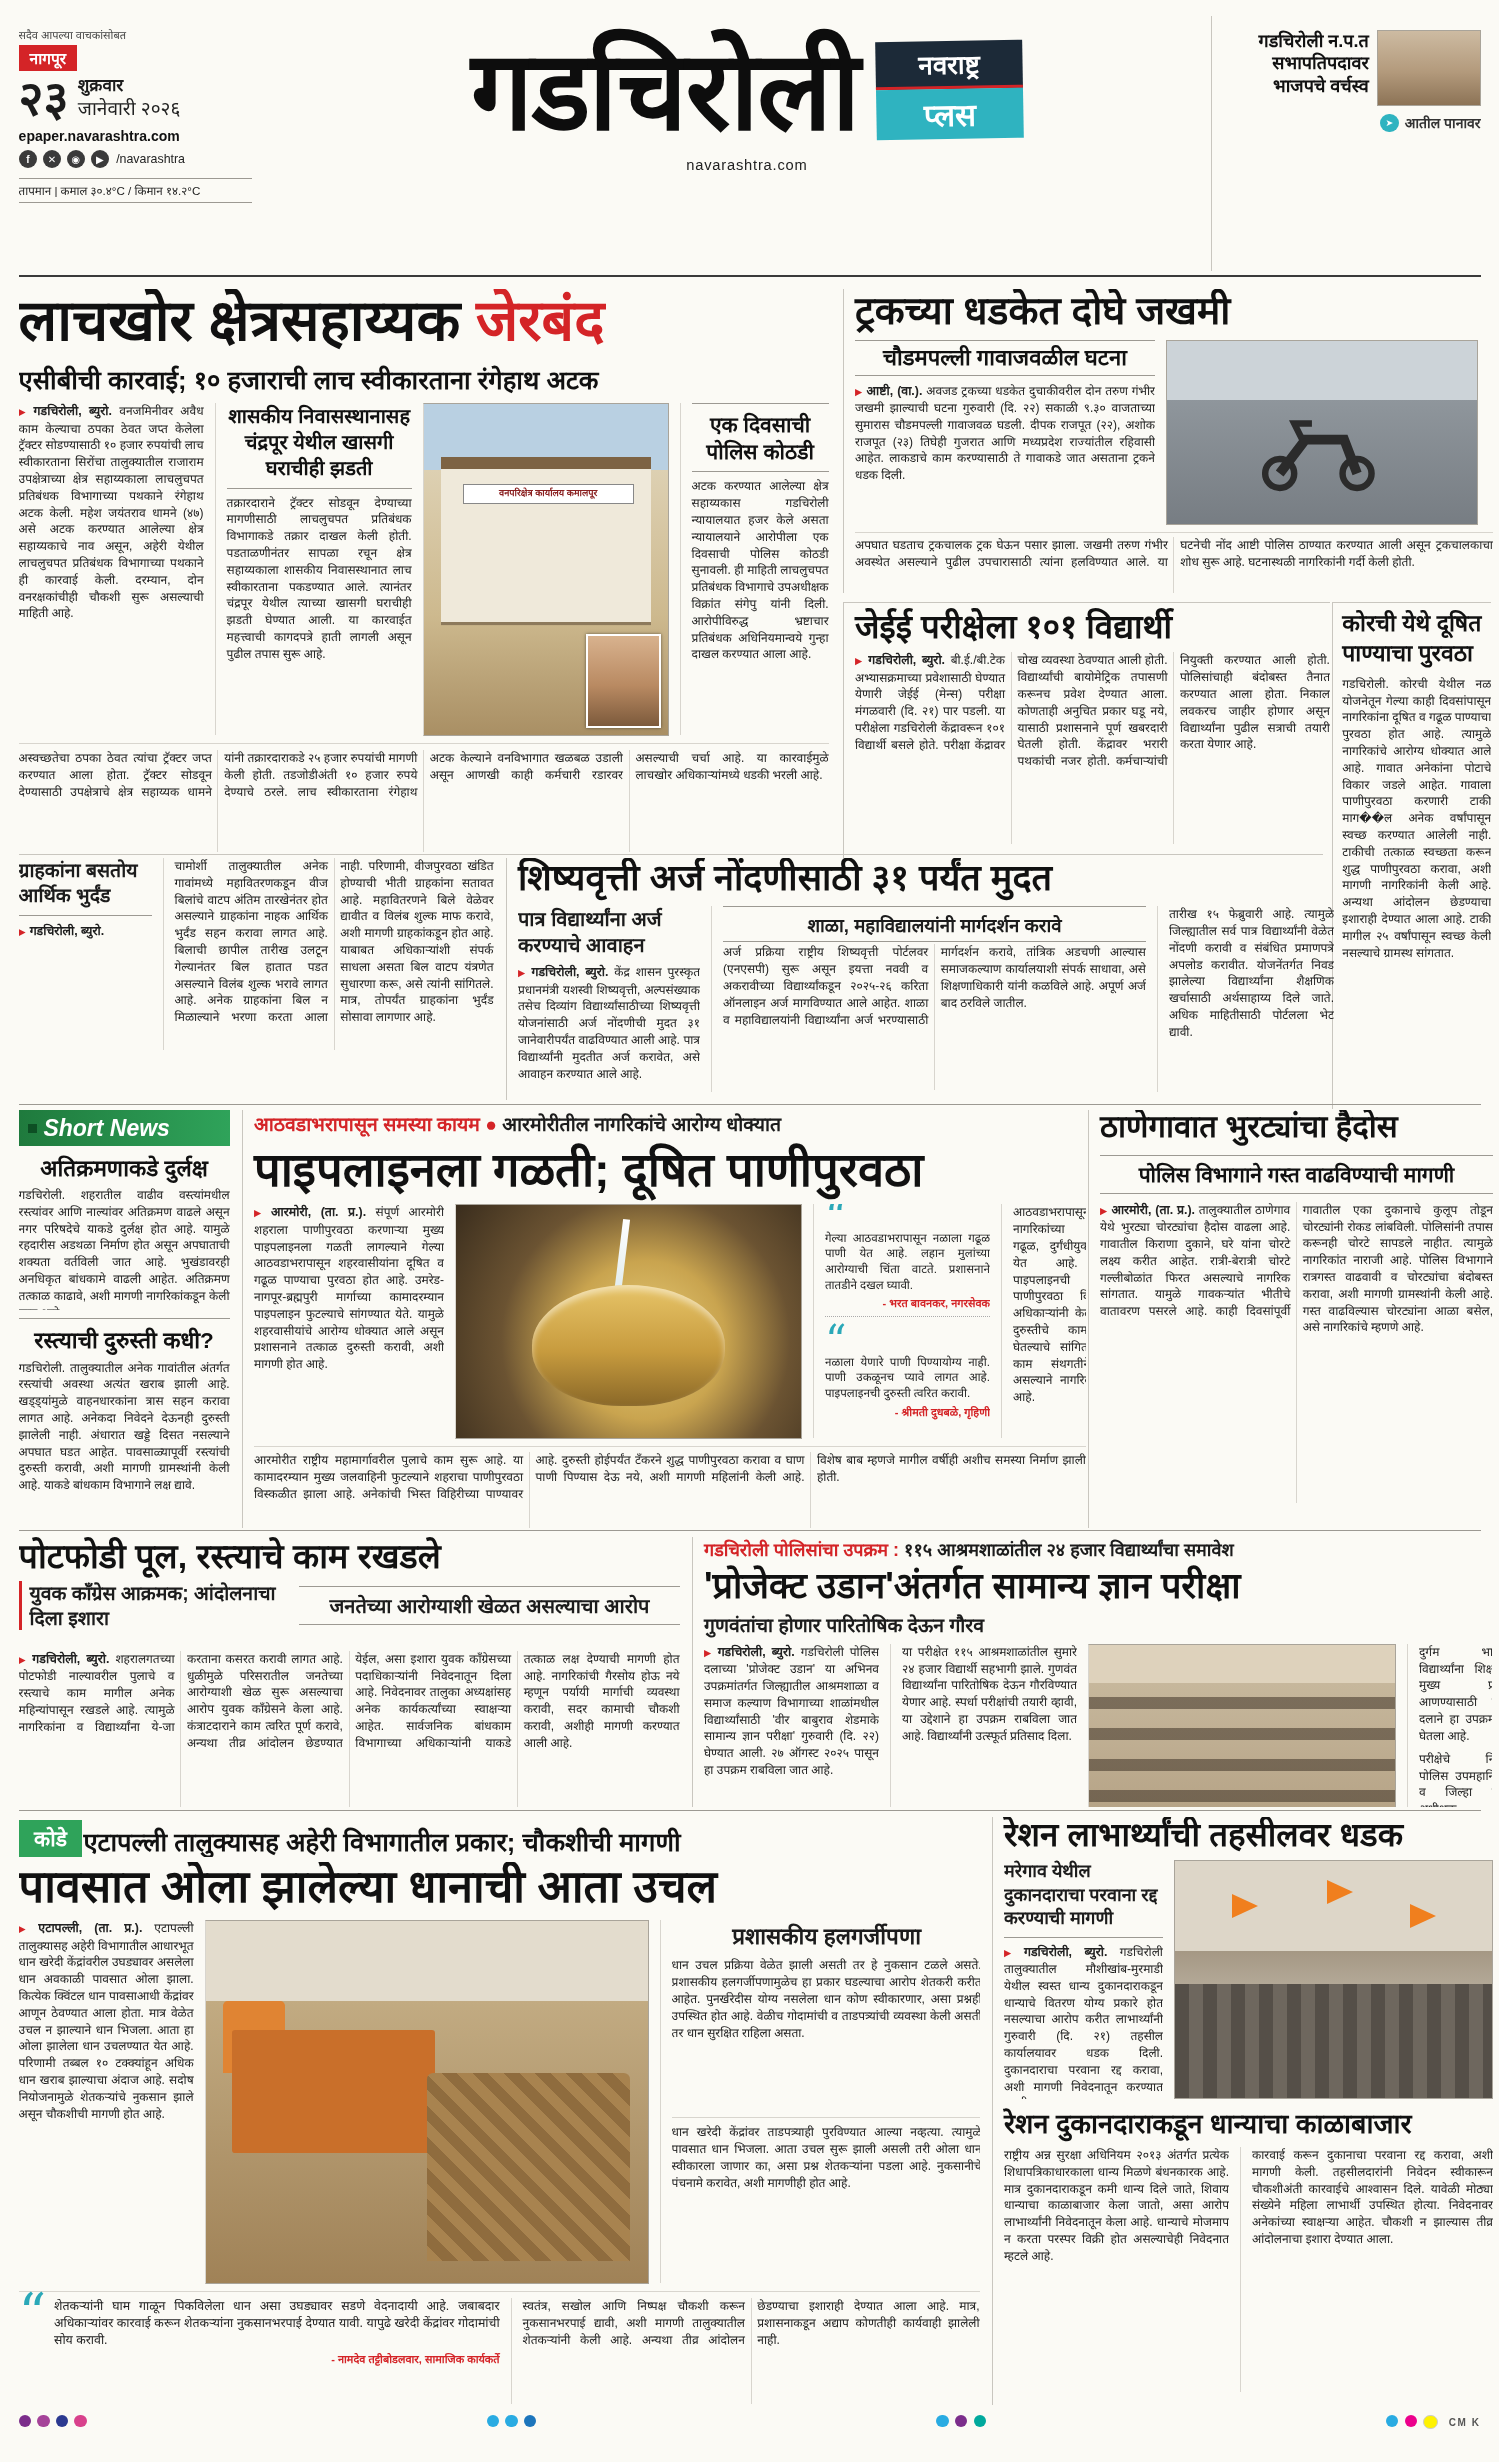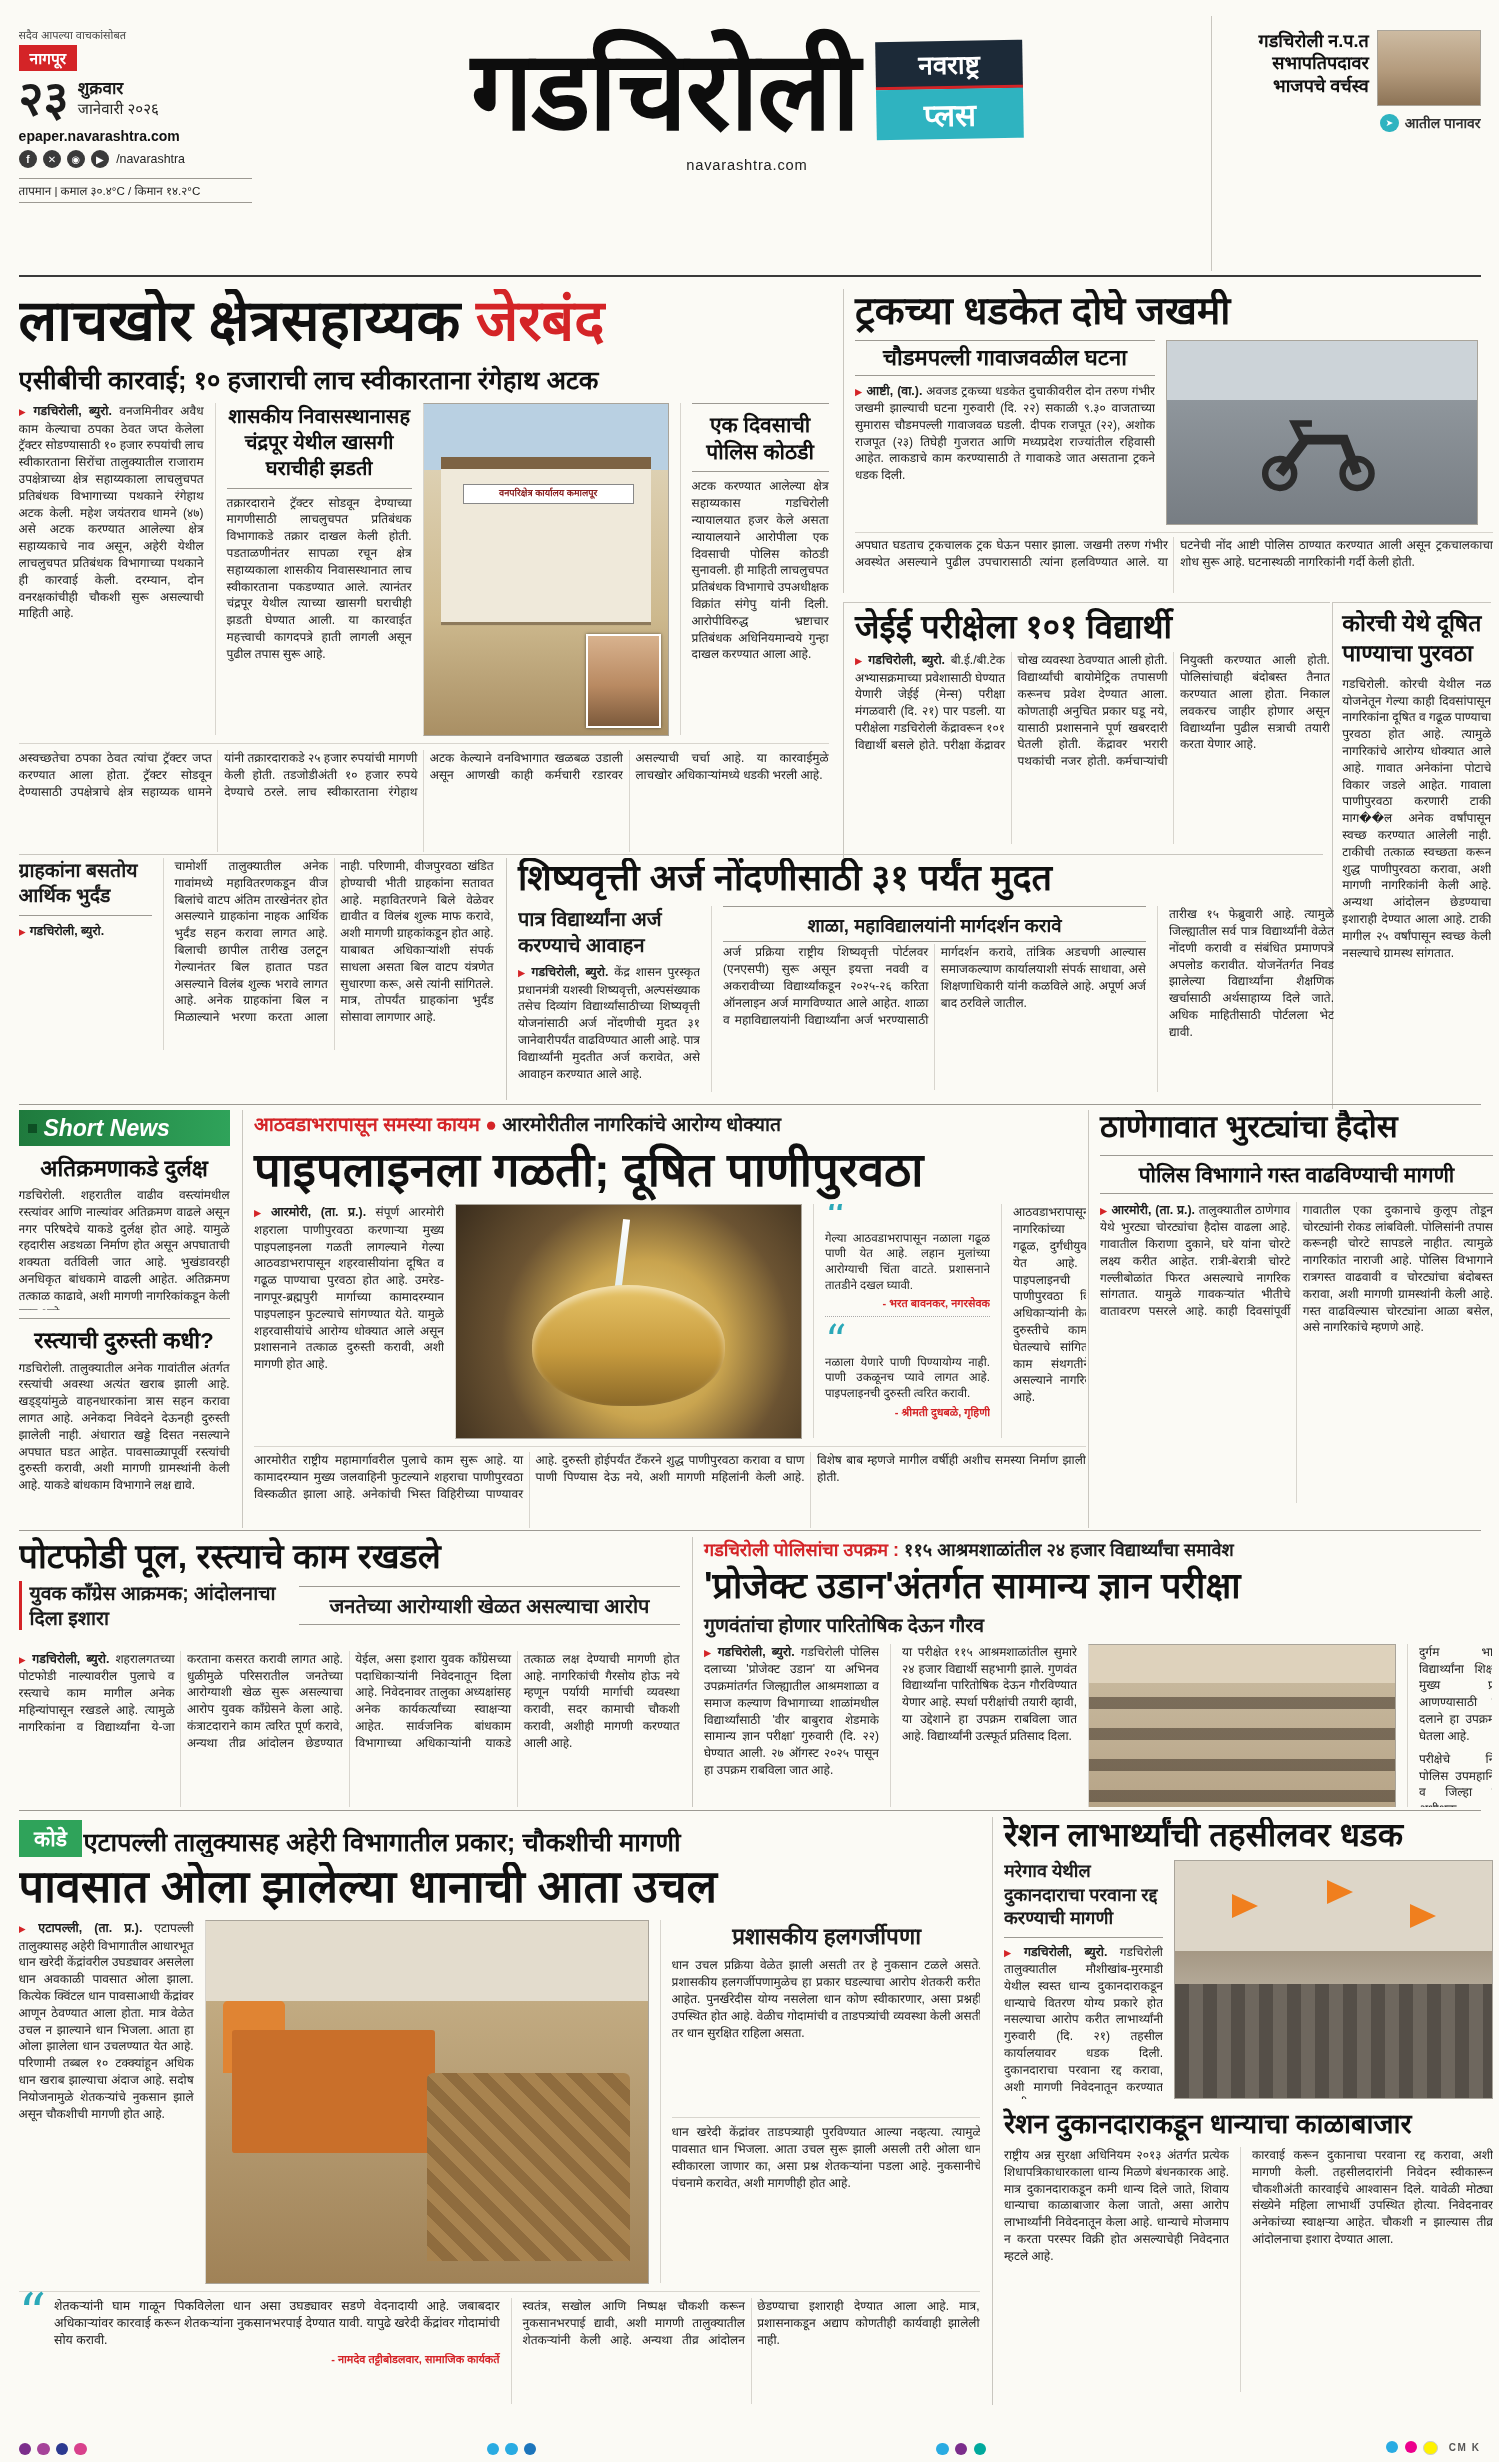--- a/index.html
+++ b/index.html
@@ -32,21 +32,21 @@
   .b-ration {left:992px;top:1817px;width:489px;height:588px;border-left:0.8px solid #c9c6bf;padding-left:11px}
   .b-footer {left:18.6px;top:2415px;width:1462px;height:40px}
   
   .tagline{font-size:11px;color:#444;margin-bottom:3.1px}
   .b-header{display:flex;gap:18px}
   .head-left{width:264px;flex:none;padding-top:11px}
   .city-badge{display:inline-block;background:#d42427;color:#fff;font-weight:700;font-size:15.5px;padding:2.3px 11px;margin-bottom:4.7px}
   .date-row{display:flex;align-items:center;gap:9.3px}
   .day{font-size:48px;font-weight:700;line-height:.95}
   .wd{font-size:17px;font-weight:700;line-height:1.15}
-  .dt{font-size:15px;color:#222}
+  .dt{font-size:19px;color:#222}
   .epaper{font-size:14px;font-weight:700;margin-top:6.2px;color:#111}
   .social-row{display:flex;align-items:center;gap:5.4px;margin-top:6.2px}
   .sicon{width:18.6px;height:18.6px;border-radius:50%;background:#3a3a3a;color:#fff;font-size:10px;font-weight:700;
          display:flex;align-items:center;justify-content:center}
   .handle{font-size:12.4px;color:#222;margin-left:1.6px}
   .weather{font-size:11.6px;color:#222;border-top:0.8px solid #9c9992;border-bottom:0.8px solid #9c9992;padding:3.9px 0;margin-top:9.3px;width:233px}
   .mast-center{flex:1;text-align:center;padding-top:20px}
   .mast-row{display:flex;align-items:center;justify-content:center;gap:17px}
   .mast{font-size:110px;letter-spacing:-1.6px;line-height:1;color:#0d0d0d}
   .brand{width:147px;flex:none;transform:rotate(-1deg)}
@@ -179,21 +179,21 @@
   .ration-row{height:239px}
   .ration-left{width:159px;flex:none}
   .ration-sub{font-size:18px;font-weight:700;line-height:1.3;border-bottom:0.8px solid #9c9992;padding-bottom:6.2px;margin-bottom:6.2px}
   .ration-photo{flex:1;height:237px;background:linear-gradient(180deg,#ddd6c8 0%,#ddd6c8 38%,#a59884 38%,#82766333 100%)}
   .rt-crowd{position:absolute;left:0;bottom:0;width:100%;height:48%;
       background:repeating-linear-gradient(90deg,#554f48 0 14px,#6e675e 14px 28px)}
   .rt-flag{position:absolute;width:0;height:0;border-top:12.4px solid transparent;border-bottom:12.4px solid transparent;border-left:26px solid #f07f1e}
   .f1{left:18%;top:14%}.f2{left:48%;top:8%}.f3{left:74%;top:18%}
   .h-ration2{font-size:27px;margin:9.3px 0 6.2px;line-height:1.2}
   
-  .b-footer{display:flex;align-items:flex-end;justify-content:space-between}
+  .b-footer{display:flex;align-items:flex-start;justify-content:space-between}
   .dots{display:flex;gap:6.2px}
   .dot{width:12.4px;height:12.4px;border-radius:50%}
   .cmyk{font-size:10px;color:#555;font-weight:700;letter-spacing:1.6px}
 </style>
 </head>
 <body>
 
 <div class="page">
 
   <header class="abs b-header">

